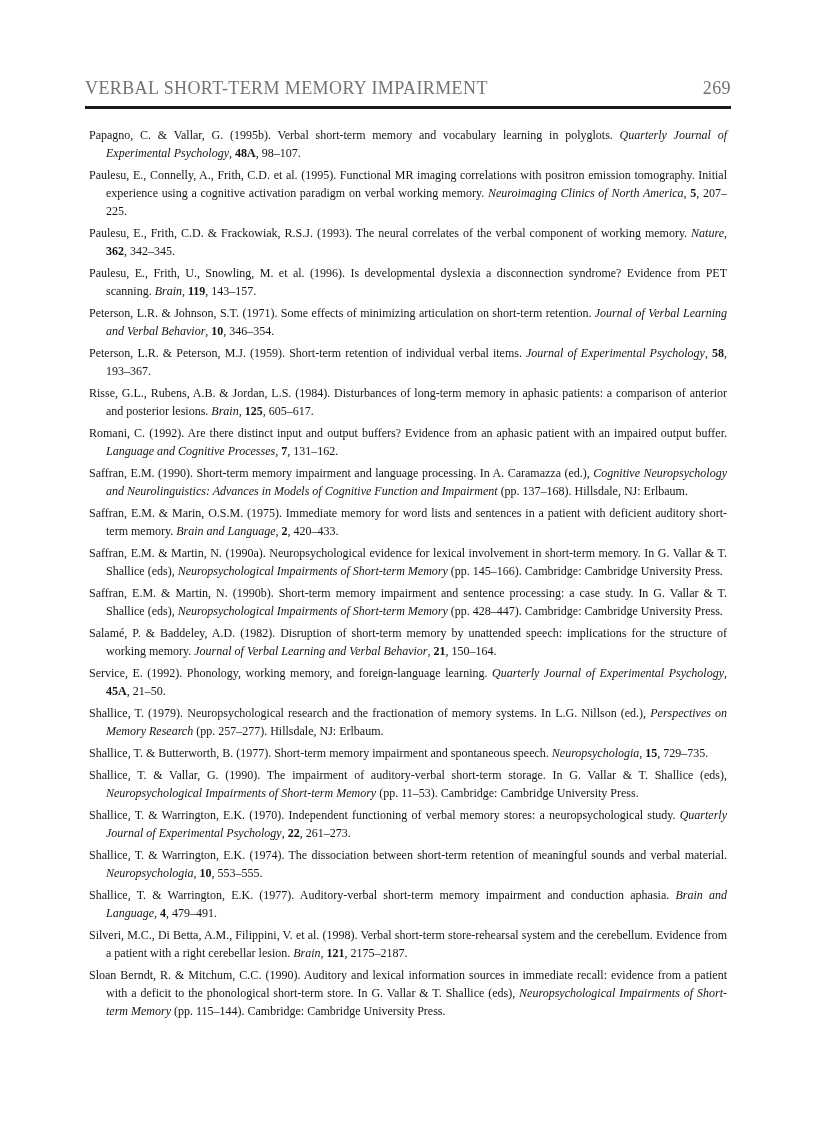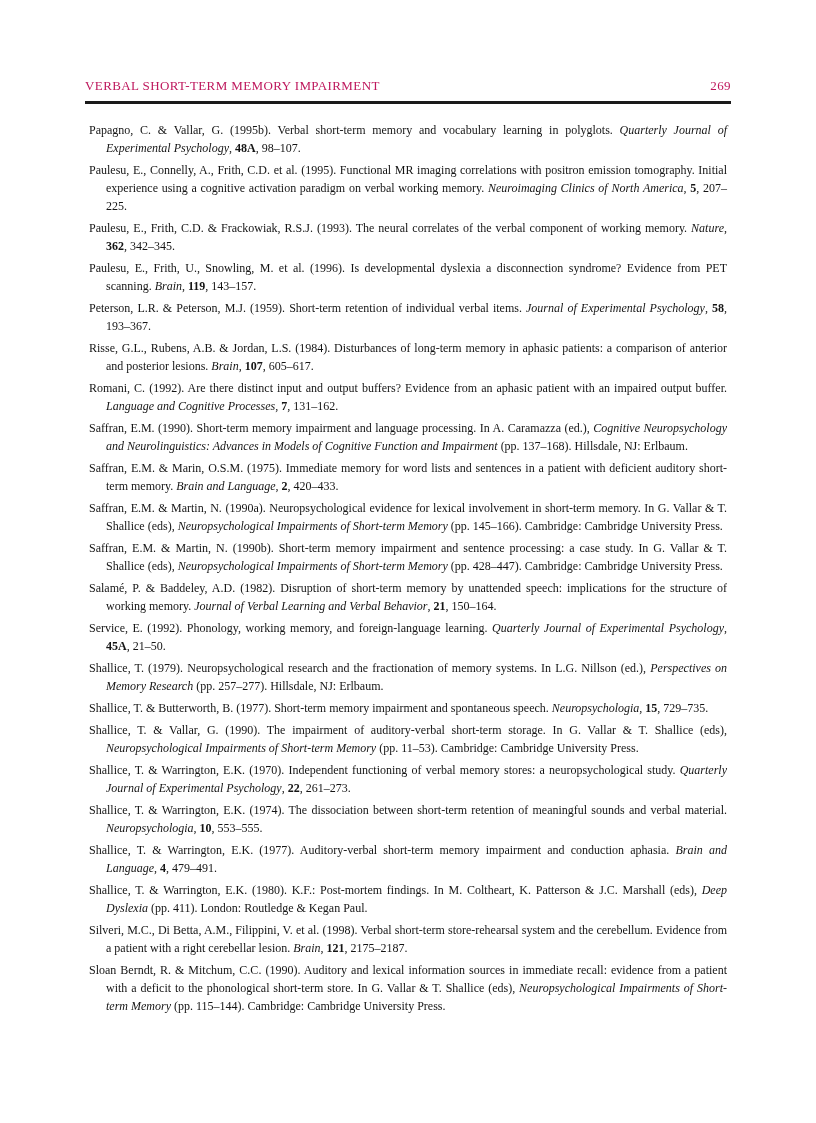--- a/index.html
+++ b/index.html
@@ -20,23 +20,23 @@
   .content {
     position: absolute;
     left: 85px;
     top: 78px;
     width: 646px;
   }
   .running-head {
     display: flex;
     justify-content: space-between;
     align-items: flex-end;
-    font-size: 13px;
+    font-size: 18px;
     letter-spacing: 0.4px;
-    color: #be185d;
+    color: #737373;
   }
   .head-rule {
     border: none;
     border-top: 3px solid #1a1a1a;
     margin: 7px 0 0 0;
   }
   .references {
     margin-top: 17px;
   }
   .ref-entry {
@@ -59,33 +59,33 @@
     <div class="running-head">
       <span>VERBAL SHORT-TERM MEMORY IMPAIRMENT</span>
       <span>269</span>
     </div>
     <hr class="head-rule">
     <div class="references" id="references">
         <p class="ref-entry"><span>Papagno, C. &amp; Vallar, G. (1995b). Verbal short-term memory and vocabulary learning in polyglots. </span><span class="it">Quarterly Journal of Experimental Psychology</span><span>, </span><span class="bd">48A</span><span>, 98–107.</span></p>
         <p class="ref-entry"><span>Paulesu, E., Connelly, A., Frith, C.D. et al. (1995). Functional MR imaging correlations with positron emission tomography. Initial experience using a cognitive activation paradigm on verbal working memory. </span><span class="it">Neuroimaging Clinics of North America</span><span>, </span><span class="bd">5</span><span>, 207–225.</span></p>
         <p class="ref-entry"><span>Paulesu, E., Frith, C.D. &amp; Frackowiak, R.S.J. (1993). The neural correlates of the verbal component of working memory. </span><span class="it">Nature</span><span>, </span><span class="bd">362</span><span>, 342–345.</span></p>
         <p class="ref-entry"><span>Paulesu, E., Frith, U., Snowling, M. et al. (1996). Is developmental dyslexia a disconnection syndrome? Evidence from PET scanning. </span><span class="it">Brain</span><span>, </span><span class="bd">119</span><span>, 143–157.</span></p>
+        <p class="ref-entry"><span>Peterson, L.R. &amp; Johnson, S.T. (1971). Some effects of minimizing articulation on short-term retention. </span><span class="it">Journal of Verbal Learning and Verbal Behavior</span><span>, </span><span class="bd">10</span><span>, 346–354.</span></p>
         <p class="ref-entry"><span>Peterson, L.R. &amp; Peterson, M.J. (1959). Short-term retention of individual verbal items. </span><span class="it">Journal of Experimental Psychology</span><span>, </span><span class="bd">58</span><span>, 193–367.</span></p>
-        <p class="ref-entry"><span>Risse, G.L., Rubens, A.B. &amp; Jordan, L.S. (1984). Disturbances of long-term memory in aphasic patients: a comparison of anterior and posterior lesions. </span><span class="it">Brain</span><span>, </span><span class="bd">107</span><span>, 605–617.</span></p>
+        <p class="ref-entry"><span>Risse, G.L., Rubens, A.B. &amp; Jordan, L.S. (1984). Disturbances of long-term memory in aphasic patients: a comparison of anterior and posterior lesions. </span><span class="it">Brain</span><span>, </span><span class="bd">125</span><span>, 605–617.</span></p>
         <p class="ref-entry"><span>Romani, C. (1992). Are there distinct input and output buffers? Evidence from an aphasic patient with an impaired output buffer. </span><span class="it">Language and Cognitive Processes</span><span>, </span><span class="bd">7</span><span>, 131–162.</span></p>
         <p class="ref-entry"><span>Saffran, E.M. (1990). Short-term memory impairment and language processing. In A. Caramazza (ed.), </span><span class="it">Cognitive Neuropsychology and Neurolinguistics: Advances in Models of Cognitive Function and Impairment</span><span> (pp. 137–168). Hillsdale, NJ: Erlbaum.</span></p>
         <p class="ref-entry"><span>Saffran, E.M. &amp; Marin, O.S.M. (1975). Immediate memory for word lists and sentences in a patient with deficient auditory short-term memory. </span><span class="it">Brain and Language</span><span>, </span><span class="bd">2</span><span>, 420–433.</span></p>
         <p class="ref-entry"><span>Saffran, E.M. &amp; Martin, N. (1990a). Neuropsychological evidence for lexical involvement in short-term memory. In G. Vallar &amp; T. Shallice (eds), </span><span class="it">Neuropsychological Impairments of Short-term Memory</span><span> (pp. 145–166). Cambridge: Cambridge University Press.</span></p>
         <p class="ref-entry"><span>Saffran, E.M. &amp; Martin, N. (1990b). Short-term memory impairment and sentence processing: a case study. In G. Vallar &amp; T. Shallice (eds), </span><span class="it">Neuropsychological Impairments of Short-term Memory</span><span> (pp. 428–447). Cambridge: Cambridge University Press.</span></p>
         <p class="ref-entry"><span>Salamé, P. &amp; Baddeley, A.D. (1982). Disruption of short-term memory by unattended speech: implications for the structure of working memory. </span><span class="it">Journal of Verbal Learning and Verbal Behavior</span><span>, </span><span class="bd">21</span><span>, 150–164.</span></p>
         <p class="ref-entry"><span>Service, E. (1992). Phonology, working memory, and foreign-language learning. </span><span class="it">Quarterly Journal of Experimental Psychology</span><span>, </span><span class="bd">45A</span><span>, 21–50.</span></p>
         <p class="ref-entry"><span>Shallice, T. (1979). Neuropsychological research and the fractionation of memory systems. In L.G. Nillson (ed.), </span><span class="it">Perspectives on Memory Research</span><span> (pp. 257–277). Hillsdale, NJ: Erlbaum.</span></p>
         <p class="ref-entry"><span>Shallice, T. &amp; Butterworth, B. (1977). Short-term memory impairment and spontaneous speech. </span><span class="it">Neuropsychologia</span><span>, </span><span class="bd">15</span><span>, 729–735.</span></p>
         <p class="ref-entry"><span>Shallice, T. &amp; Vallar, G. (1990). The impairment of auditory-verbal short-term storage. In G. Vallar &amp; T. Shallice (eds), </span><span class="it">Neuropsychological Impairments of Short-term Memory</span><span> (pp. 11–53). Cambridge: Cambridge University Press.</span></p>
         <p class="ref-entry"><span>Shallice, T. &amp; Warrington, E.K. (1970). Independent functioning of verbal memory stores: a neuropsychological study. </span><span class="it">Quarterly Journal of Experimental Psychology</span><span>, </span><span class="bd">22</span><span>, 261–273.</span></p>
         <p class="ref-entry"><span>Shallice, T. &amp; Warrington, E.K. (1974). The dissociation between short-term retention of meaningful sounds and verbal material. </span><span class="it">Neuropsychologia</span><span>, </span><span class="bd">10</span><span>, 553–555.</span></p>
         <p class="ref-entry"><span>Shallice, T. &amp; Warrington, E.K. (1977). Auditory-verbal short-term memory impairment and conduction aphasia. </span><span class="it">Brain and Language</span><span>, </span><span class="bd">4</span><span>, 479–491.</span></p>
-        <p class="ref-entry"><span>Shallice, T. &amp; Warrington, E.K. (1980). K.F.: Post-mortem findings. In M. Coltheart, K. Patterson &amp; J.C. Marshall (eds), </span><span class="it">Deep Dyslexia</span><span> (pp. 411). London: Routledge &amp; Kegan Paul.</span></p>
         <p class="ref-entry"><span>Silveri, M.C., Di Betta, A.M., Filippini, V. et al. (1998). Verbal short-term store-rehearsal system and the cerebellum. Evidence from a patient with a right cerebellar lesion. </span><span class="it">Brain</span><span>, </span><span class="bd">121</span><span>, 2175–2187.</span></p>
         <p class="ref-entry"><span>Sloan Berndt, R. &amp; Mitchum, C.C. (1990). Auditory and lexical information sources in immediate recall: evidence from a patient with a deficit to the phonological short-term store. In G. Vallar &amp; T. Shallice (eds), </span><span class="it">Neuropsychological Impairments of Short-term Memory</span><span> (pp. 115–144). Cambridge: Cambridge University Press.</span></p>
       </div>
   </div>
 </div>
 
 </body></html>

